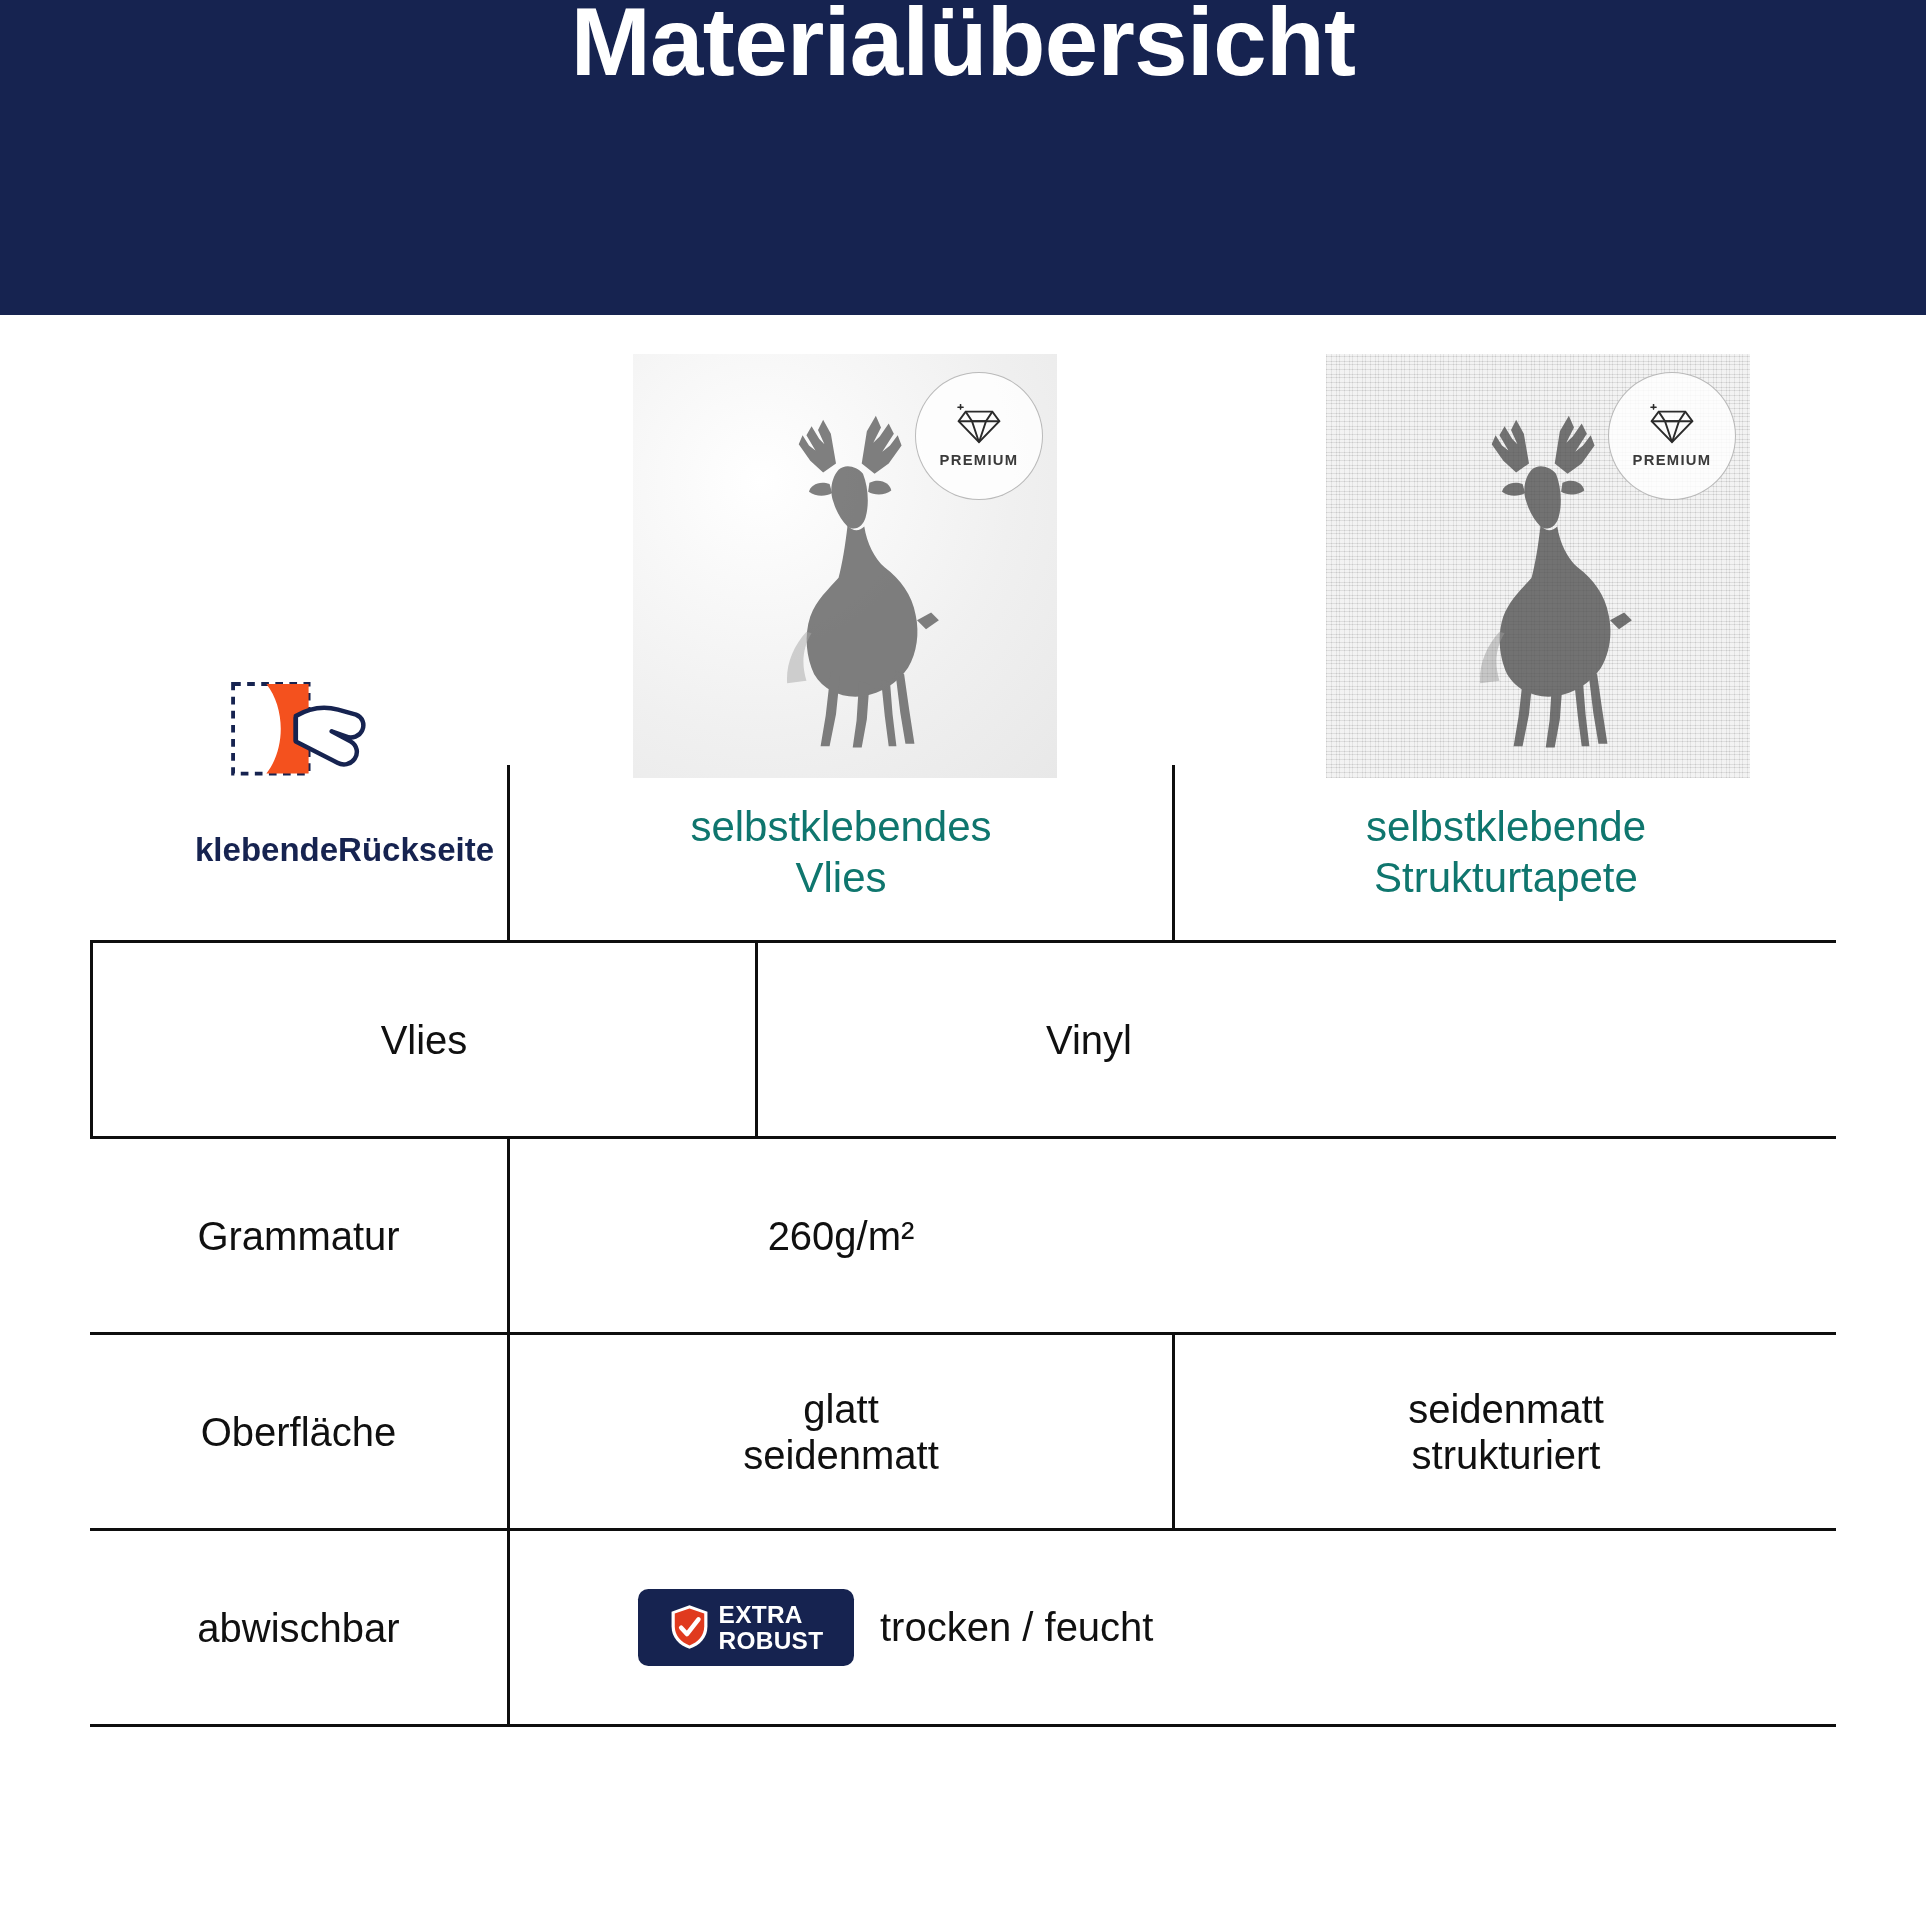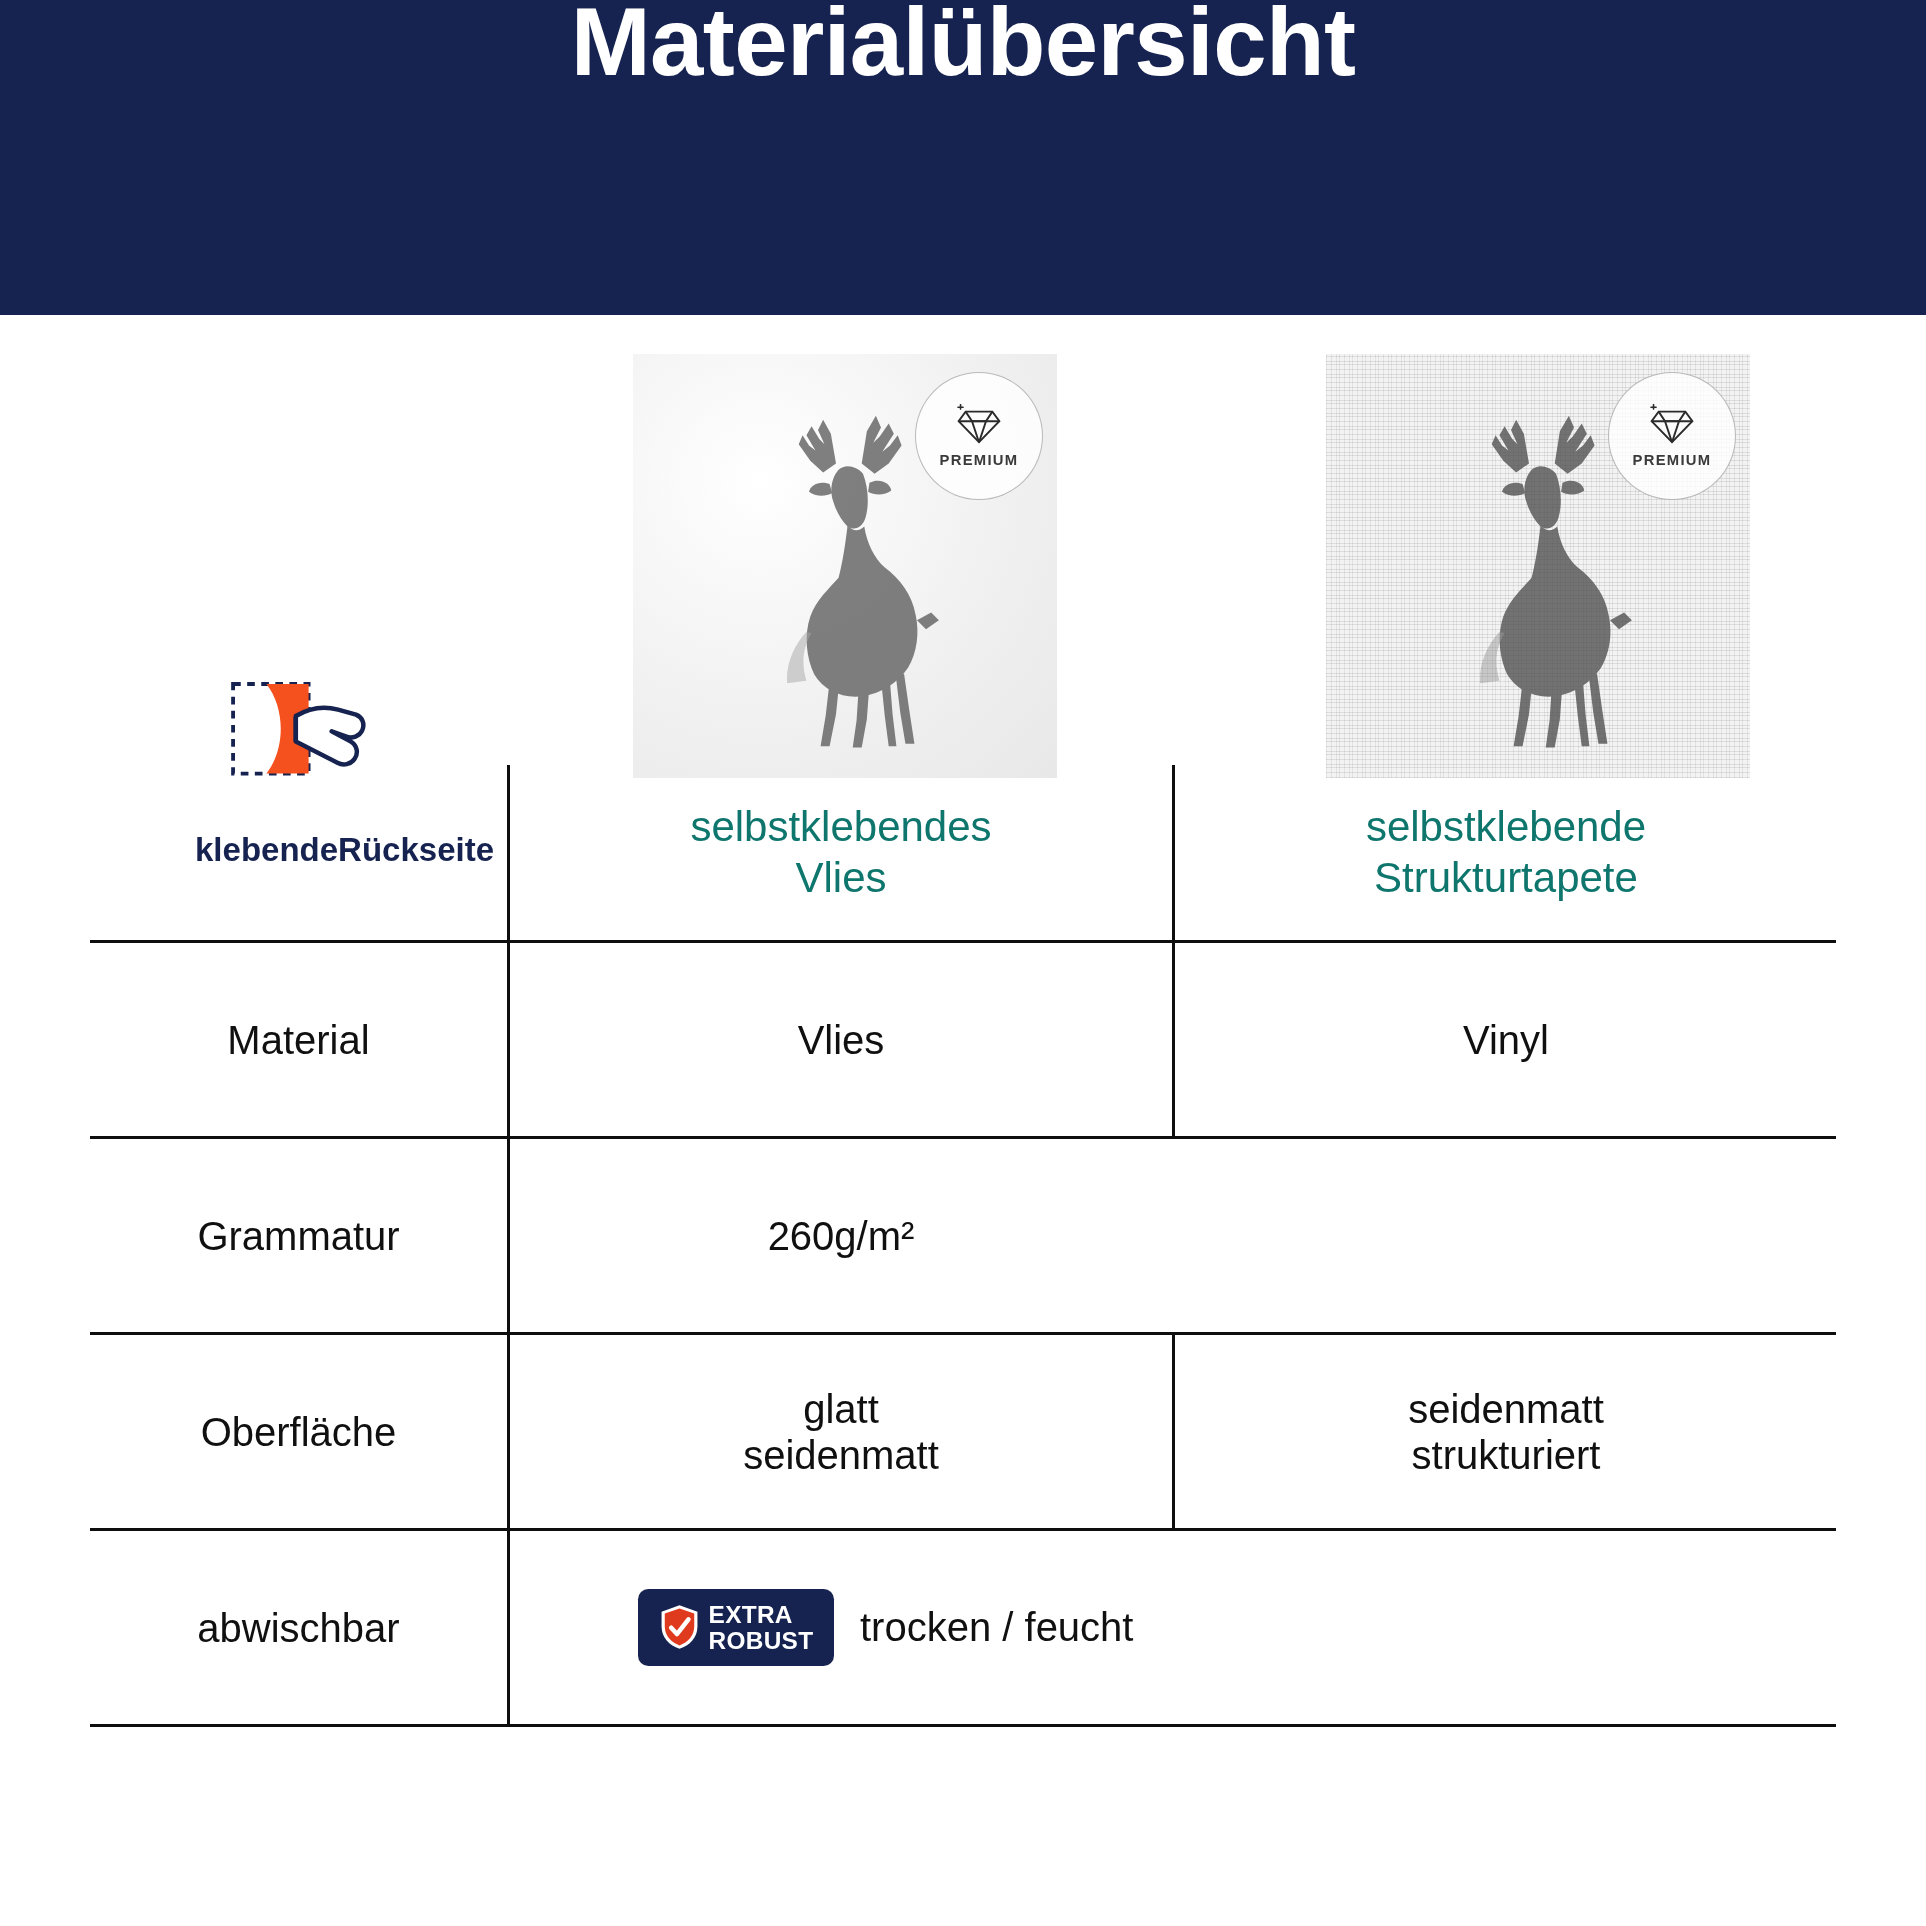--- a/index.html
+++ b/index.html
@@ -188,21 +188,21 @@
     display: flex;
     align-items: center;
     justify-content: flex-start;
     gap: 26px;
     width: 100%;
     padding-left: 128px;
     box-sizing: border-box;
   }
   .robust-badge {
     flex: 0 0 auto;
-    width: 196px;
+    width: 216px;
     height: 77px;
     background: #162350;
     border-radius: 10.3px;
     display: flex;
     align-items: center;
     justify-content: center;
     gap: 9px;
     padding: 0 10.3px;
     box-sizing: border-box;
   }
@@ -353,23 +353,20 @@
     </div>
     <div class="col-b">
       <div>
         <div class="head-cell-text">selbstklebende</div>
         <div class="head-cell-text">Strukturtapete</div>
       </div>
     </div>
   </div>
 
   <div class="row row-material">
-    <div class="col-label">
-      <span class="label-text">Material</span>
-    </div>
     <div class="col-a">
       <span class="cell-text">Vlies</span>
     </div>
     <div class="col-b">
       <span class="cell-text">Vinyl</span>
     </div>
   </div>
 
   <div class="row row-grammatur">
     <div class="col-label">

